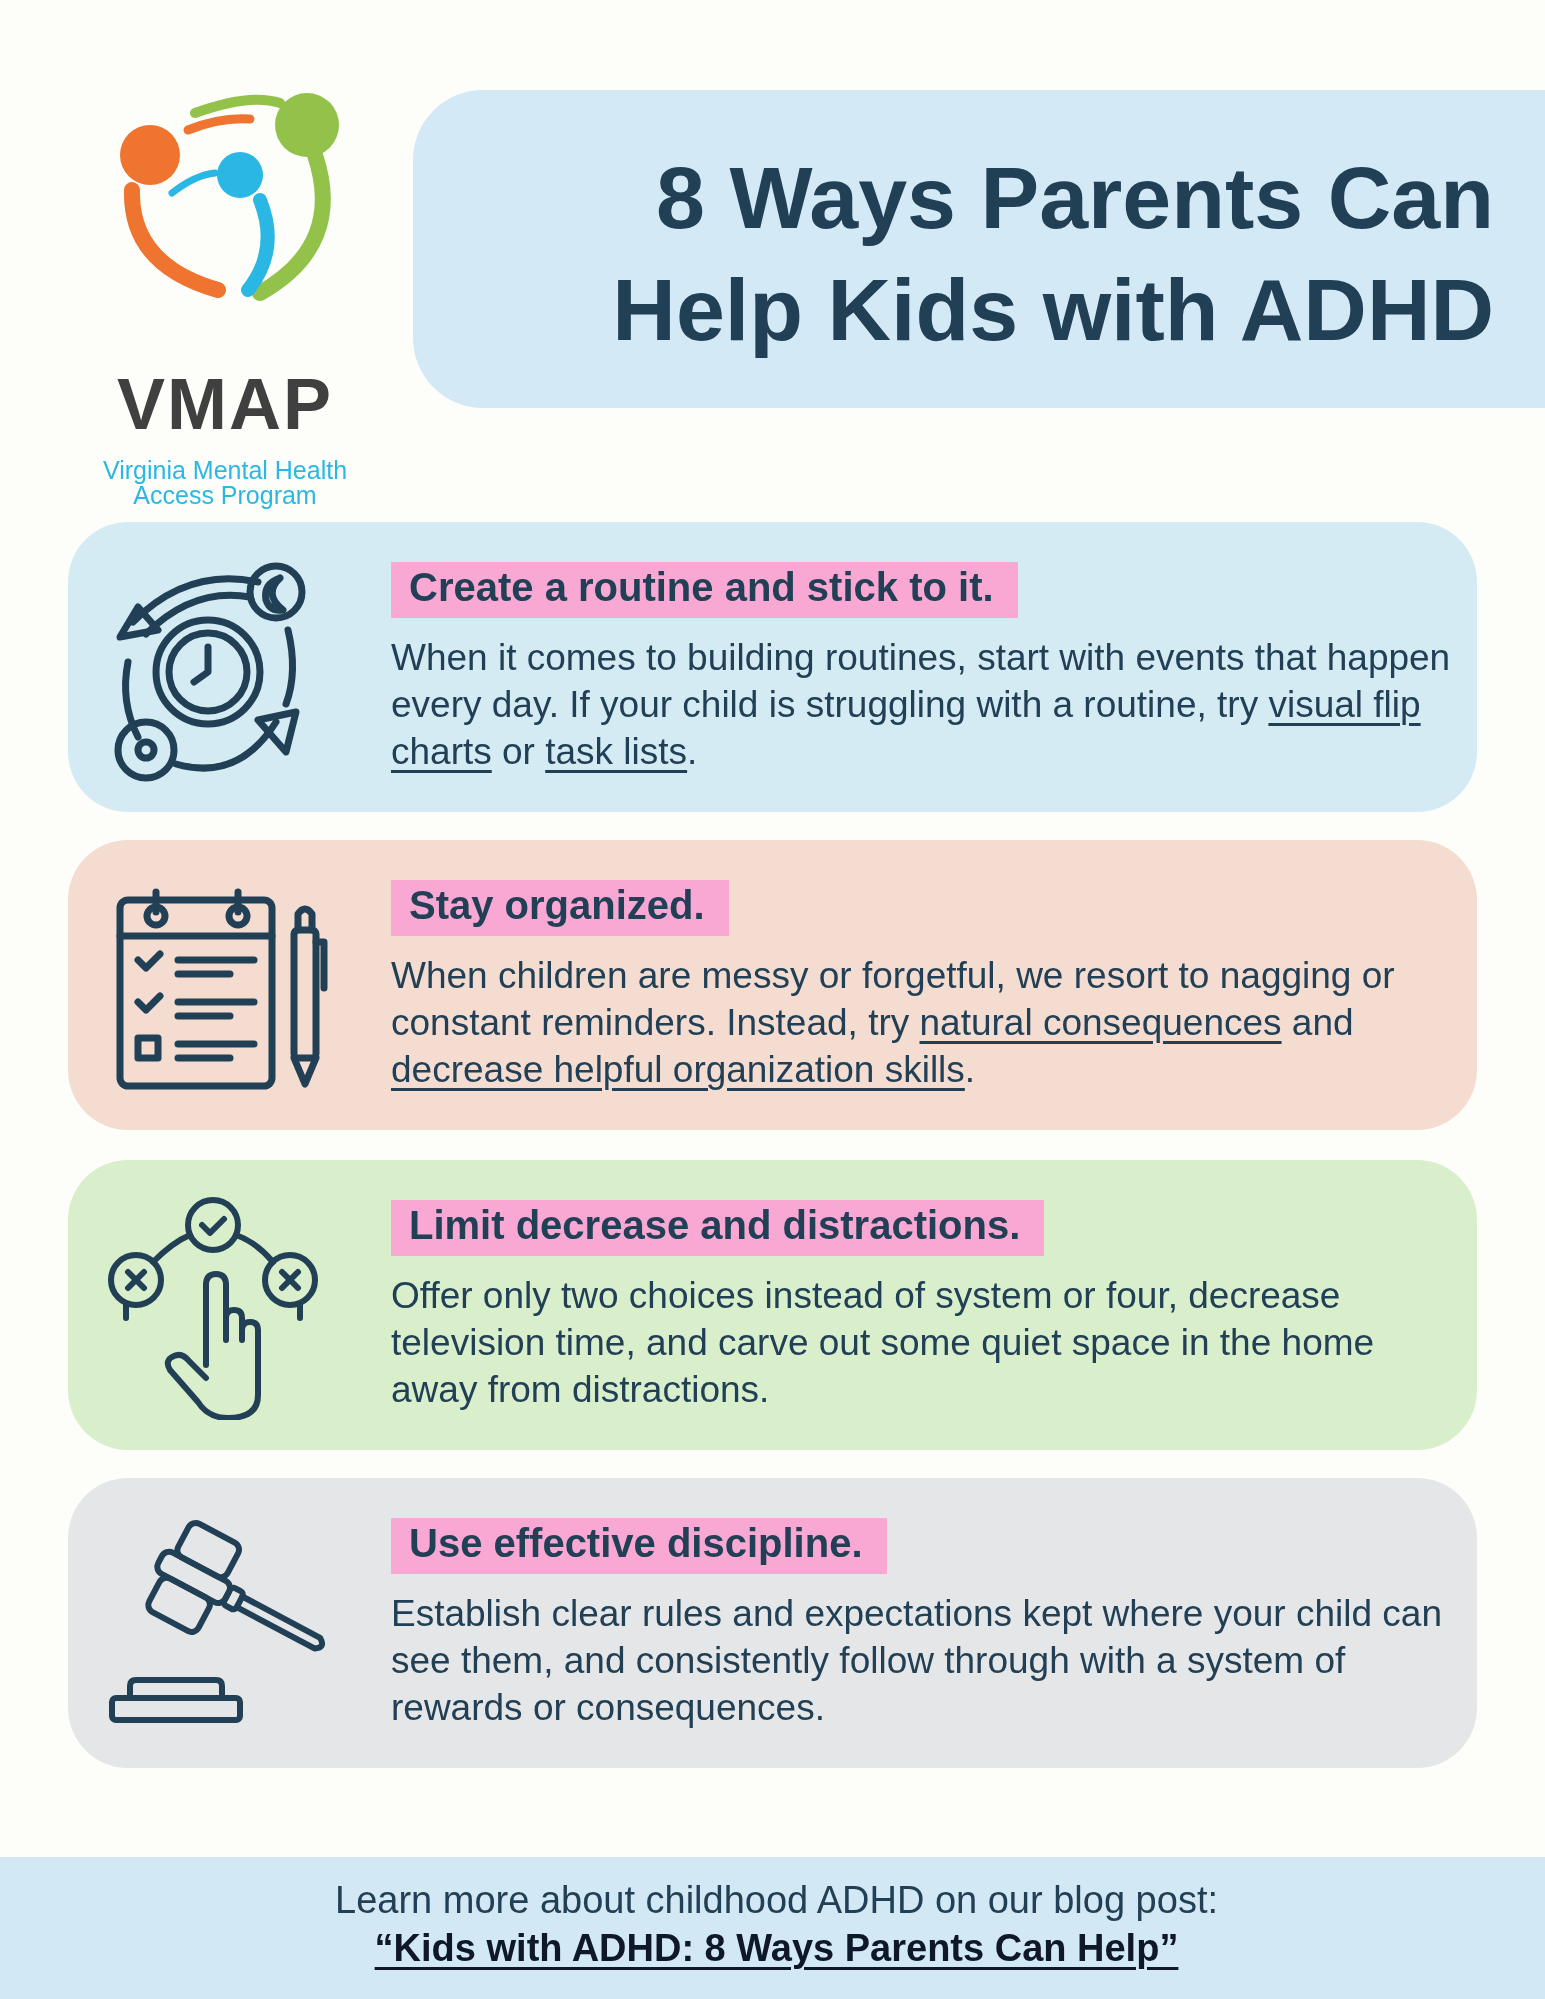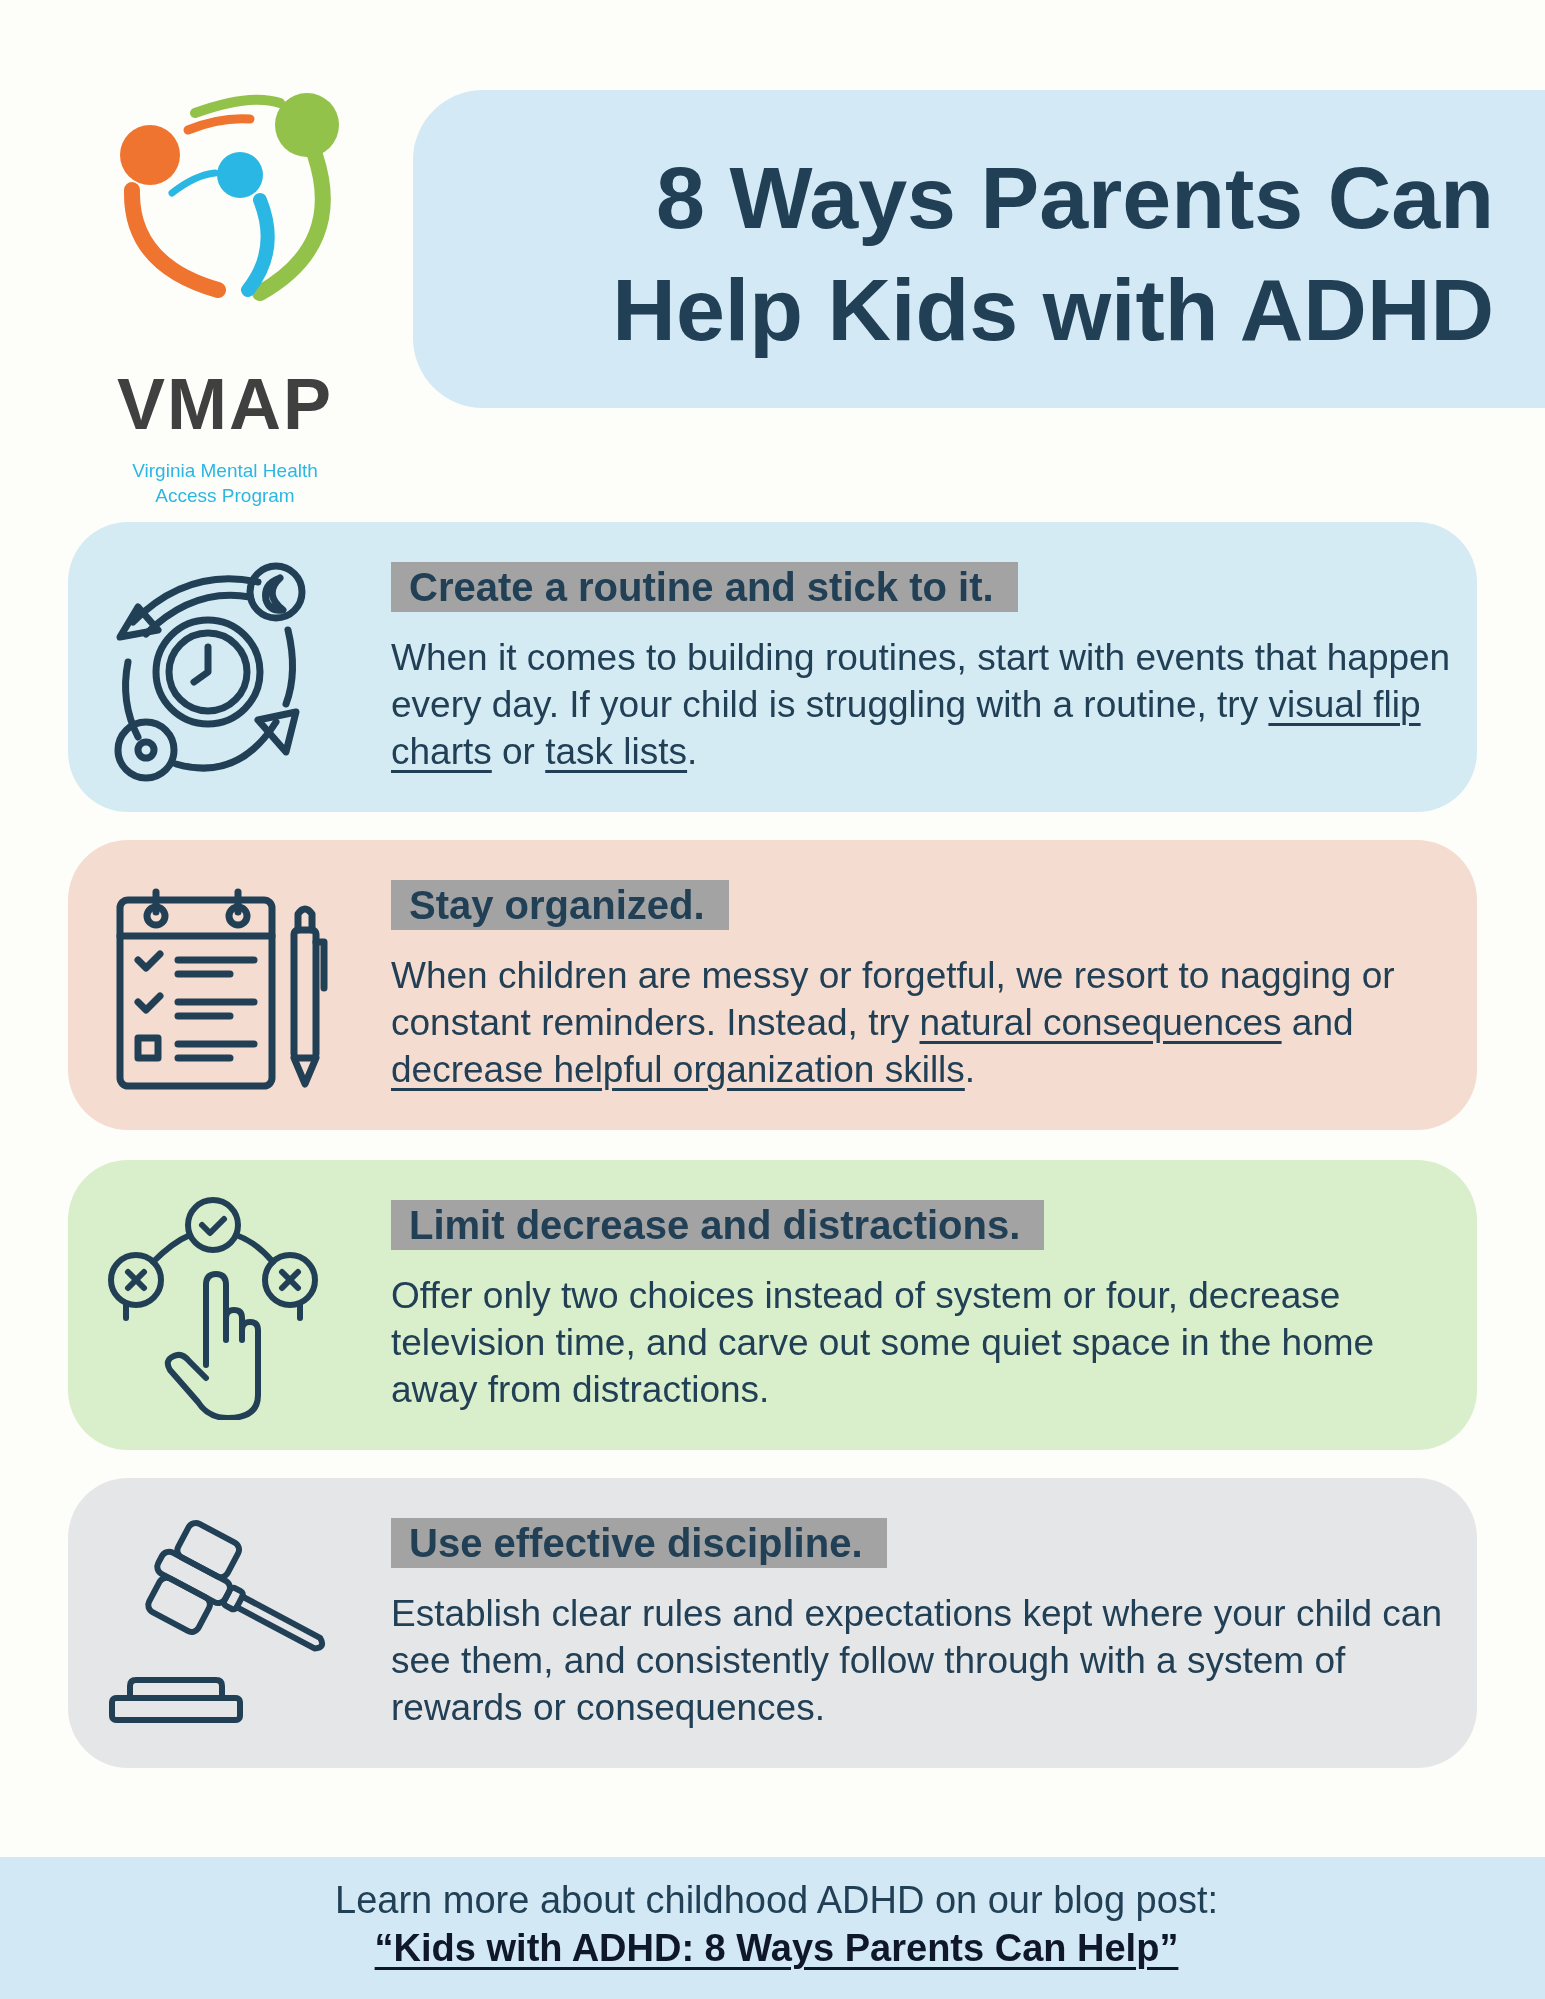--- a/index.html
+++ b/index.html
@@ -12,39 +12,39 @@
   }
   .logo { position: absolute; left: 90px; top: 70px; width: 270px; height: 370px; }
   .logo svg { position: absolute; left: 20px; top: 5px; }
   .logo-word {
     position: absolute; left: 0; width: 270px; top: 298px;
     text-align: center; font-weight: bold; font-size: 72px; color: #404040;
     letter-spacing: 2px; line-height: 1;
   }
   .logo-sub {
     position: absolute; left: 0; width: 270px; top: 388px;
-    text-align: center; font-size: 19px; color: #2bb7e4; line-height: 25px;
+    text-align: center; font-size: 25px; color: #2bb7e4; line-height: 25px;
   }
   .title-box {
     position: absolute; left: 413px; top: 90px; width: 1150px; height: 318px;
     background: #d3e9f5; border-radius: 70px 0 0 70px;
   }
   .title {
     position: absolute; right: 69px; top: 52px; width: 1100px;
     text-align: right; font-weight: bold; font-size: 88px; line-height: 112px;
     color: #213f55; margin: 0;
   }
   .card {
     position: absolute; left: 68px; width: 1409px; height: 290px;
     border-radius: 60px;
   }
   .card .icon { position: absolute; left: 30px; top: 30px; width: 220px; height: 230px; }
   .card .heading {
     position: absolute; left: 323px; top: 40px;
-    background: #a3a3a3; padding: 0 24px 0 18px; height: 50px;
+    background: #f9a8d4; padding: 0 24px 0 18px; height: 56px;
     font-weight: bold; font-size: 40px; line-height: 50px; color: #213f55;
     white-space: nowrap;
   }
   .card .body {
     position: absolute; left: 323px; top: 112px; width: 1060px;
     font-size: 37px; line-height: 47px; color: #213f55; margin: 0;
   }
   .card .body a { color: #213f55; text-decoration: underline; text-decoration-thickness: 3px; text-underline-offset: 6px; }
   .c1 { top: 522px; background: #d4ebf4; }
   .c2 { top: 840px; background: #f5dcd0; }

